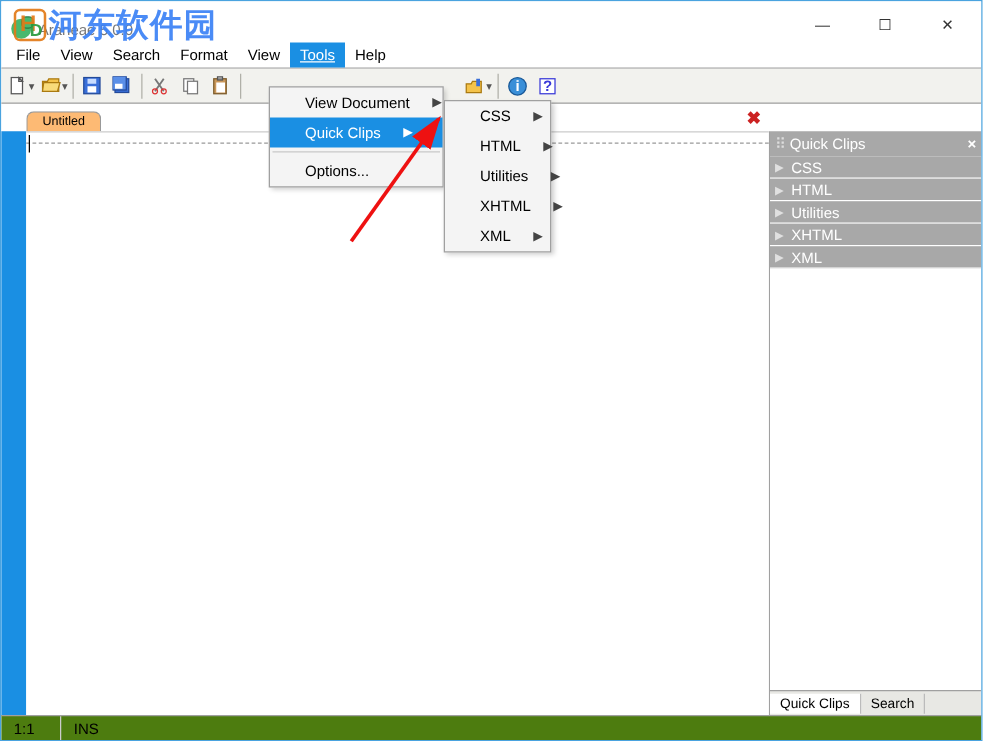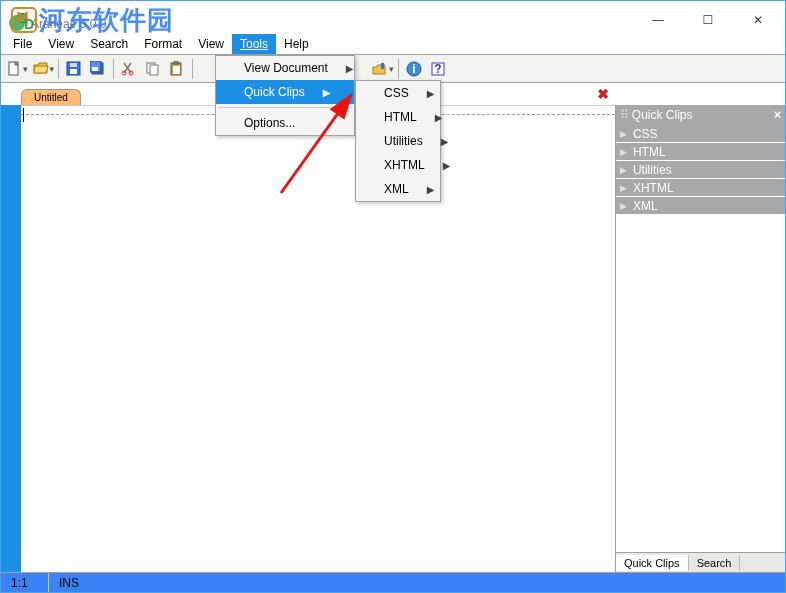--- a/index.html
+++ b/index.html
@@ -36,32 +36,32 @@
 .side-hdr .grip { letter-spacing: -1px; color: #ddd; margin-right: 4px; }
 .side-hdr .close { margin-left: auto; font-weight: bold; cursor: default; }
 .side-tree { flex: 1; background: #fff; }
 .tree-row { height: 18px; background: #a8a8a8; color: #fff; display: flex; align-items: center; padding-left: 4px; border-bottom: 1px solid #fff; }
 .tree-row .tw { font-size: 9px; margin-right: 6px; color: #e0e0e0; }
 
 .side-tabs { height: 20px; background: #e8e8e4; display: flex; align-items: center; border-top: 1px solid #a0a0a0; }
 .side-tab { padding: 2px 8px; font-size: 11px; border-right: 1px solid #bbb; }
 .side-tab.active { background: #fff; }
 
-.statusbar { position: absolute; bottom: 0; left: 0; right: 0; height: 20px; background: #3b82f6; border-top: 1px solid #a0a0a0; display: flex; align-items: center; }
+.statusbar { position: absolute; bottom: 0; left: 0; right: 0; height: 20px; background: #4d7c0f; border-top: 1px solid #a0a0a0; display: flex; align-items: center; }
 .statusbar .cell { padding: 0 10px; border-right: 1px solid #ccc; height: 100%; display: flex; align-items: center; }
 .statusbar .cell:last-child { border-right: none; }
 
 
 .menu { position: absolute; background: #f4f4f4; border: 1px solid #a0a0a0; box-shadow: 2px 2px 4px rgba(0,0,0,0.2); z-index: 100; }
 .menu .mrow { height: 24px; display: flex; align-items: center; padding: 0 24px 0 28px; position: relative; white-space: nowrap; }
 .menu .mrow .sub { margin-left: auto; font-size: 10px; color: #444; padding-left: 18px; }
 .menu .mrow.hl { background: #1a8fe3; color: #fff; }
 .menu .mrow.hl .sub { color: #fff; }
 .menu .msep { height: 1px; background: #c8c8c8; margin: 3px 2px; }
-.menu1 { top: 54px; left: 214px; width: 140px; }
+.menu1 { top: 68px; left: 214px; width: 140px; }
 .menu2 { top: 79px; left: 354px; width: 86px; }
 
 
 .watermark { position: absolute; top: 2px; left: 10px; z-index: 500; pointer-events: none; opacity: 0.92; }
 .watermark .cn { font-size: 26px; color: #3b82f6; font-weight: 700; letter-spacing: 1px; }
 .watermark .url { font-size: 14px; color: #47a3d1; letter-spacing: 1px; margin-top: -4px; }
 .wm-logo { display: inline-block; width: 26px; height: 26px; border: 2px solid #e27a18; border-radius: 5px; position: relative; margin-right: 2px; vertical-align: -4px; }
 .wm-logo::before { content: "H"; color: #e27a18; font-weight: bold; font-size: 18px; position: absolute; left: 3px; top: 0; }
 .wm-logo::after { content: "D"; color: #2a9a3e; font-weight: bold; font-size: 14px; position: absolute; right: 1px; bottom: -1px; }
 

